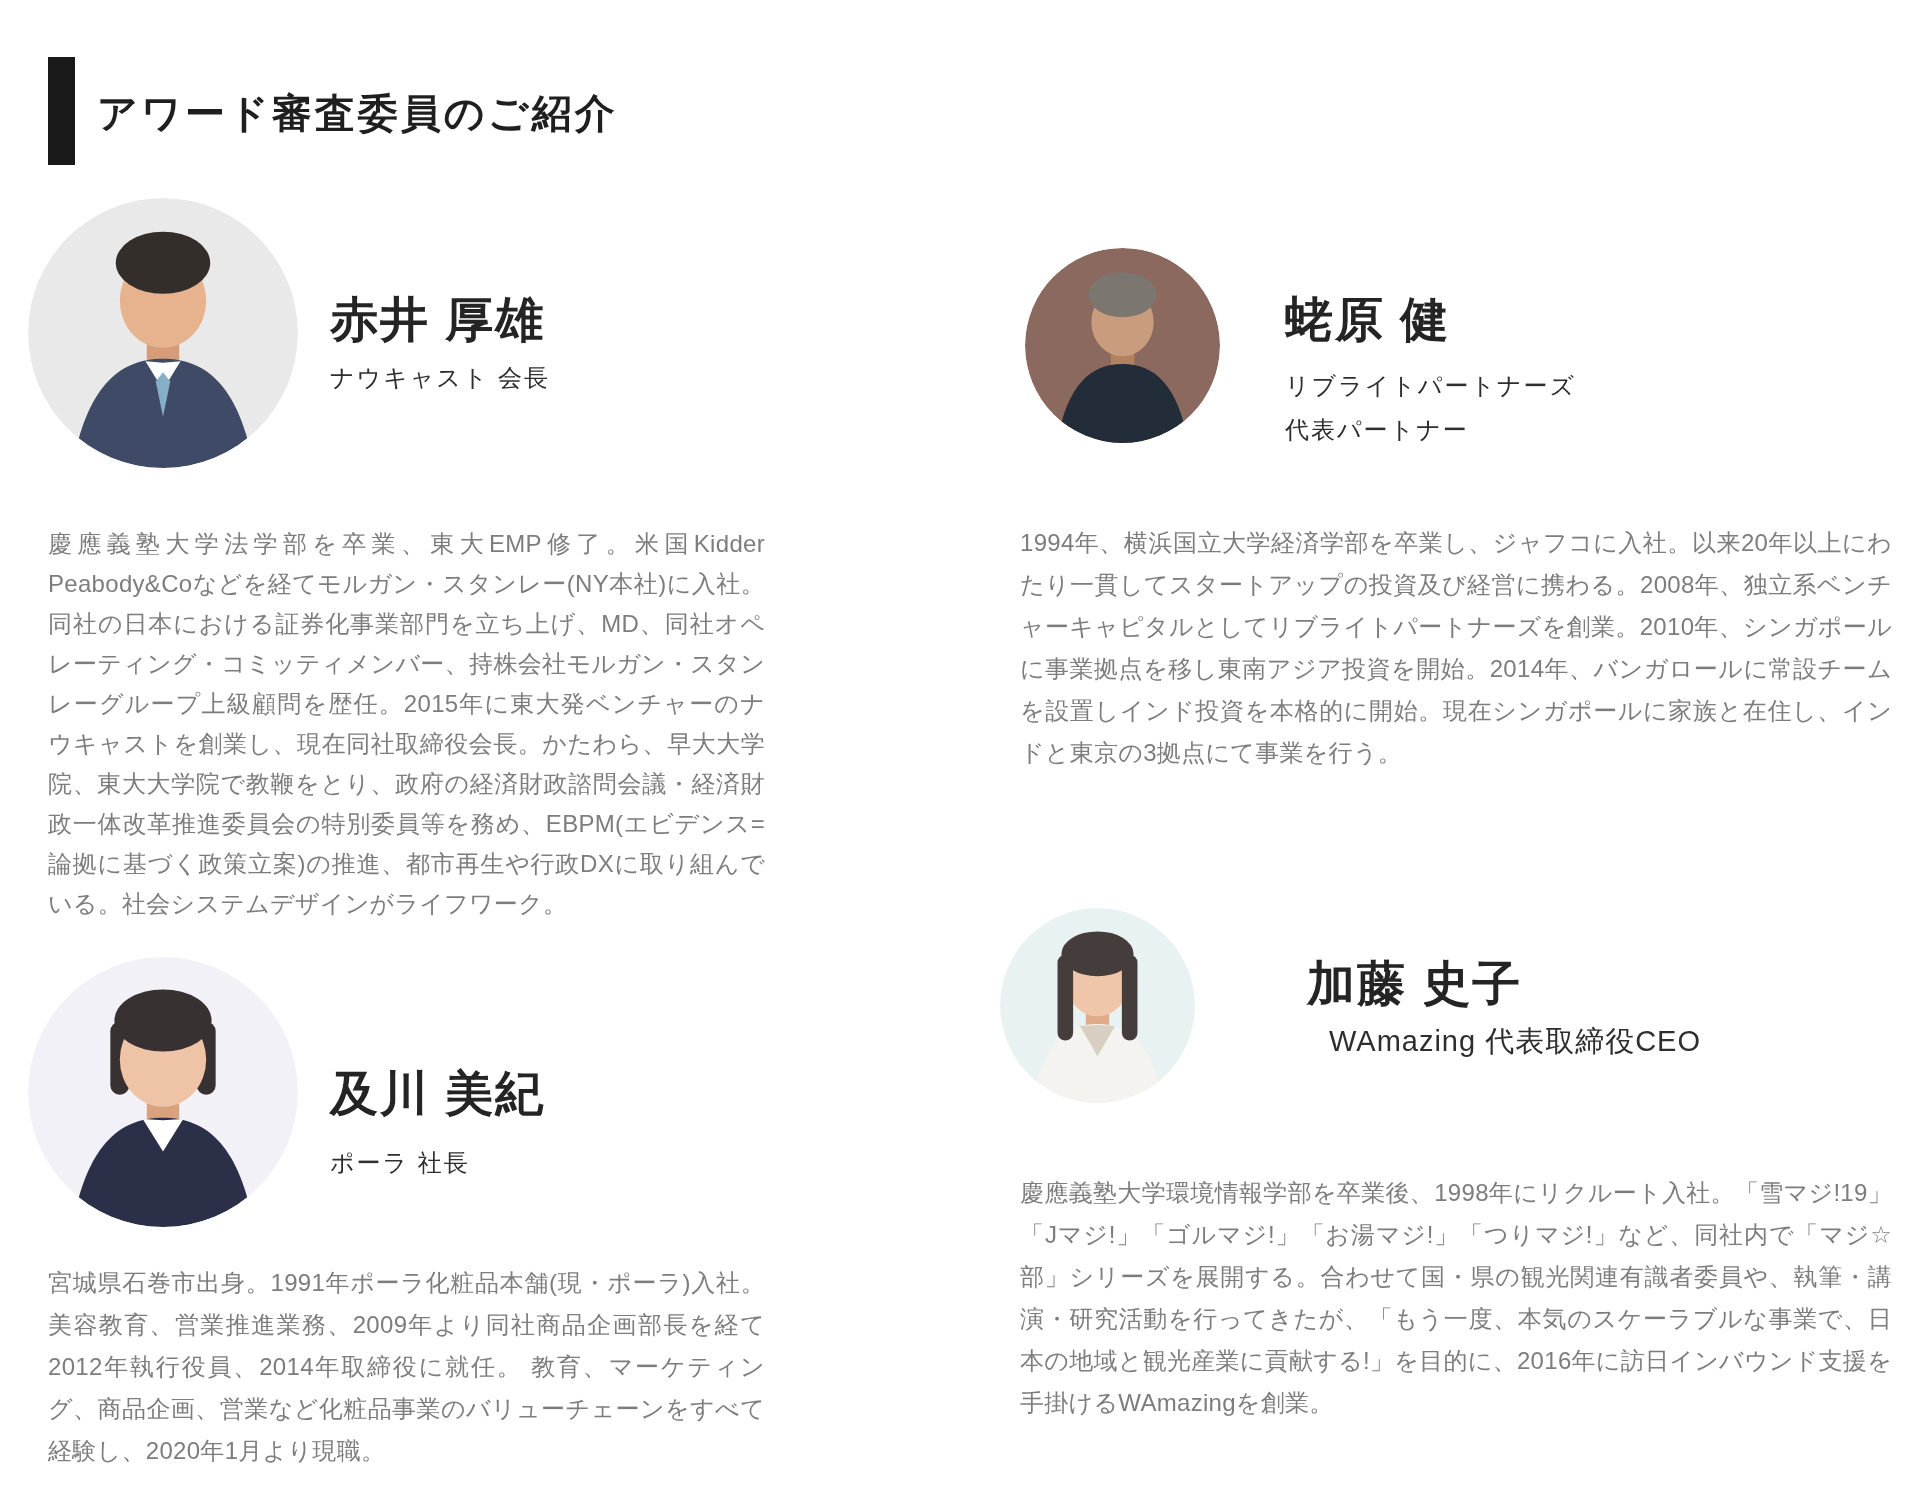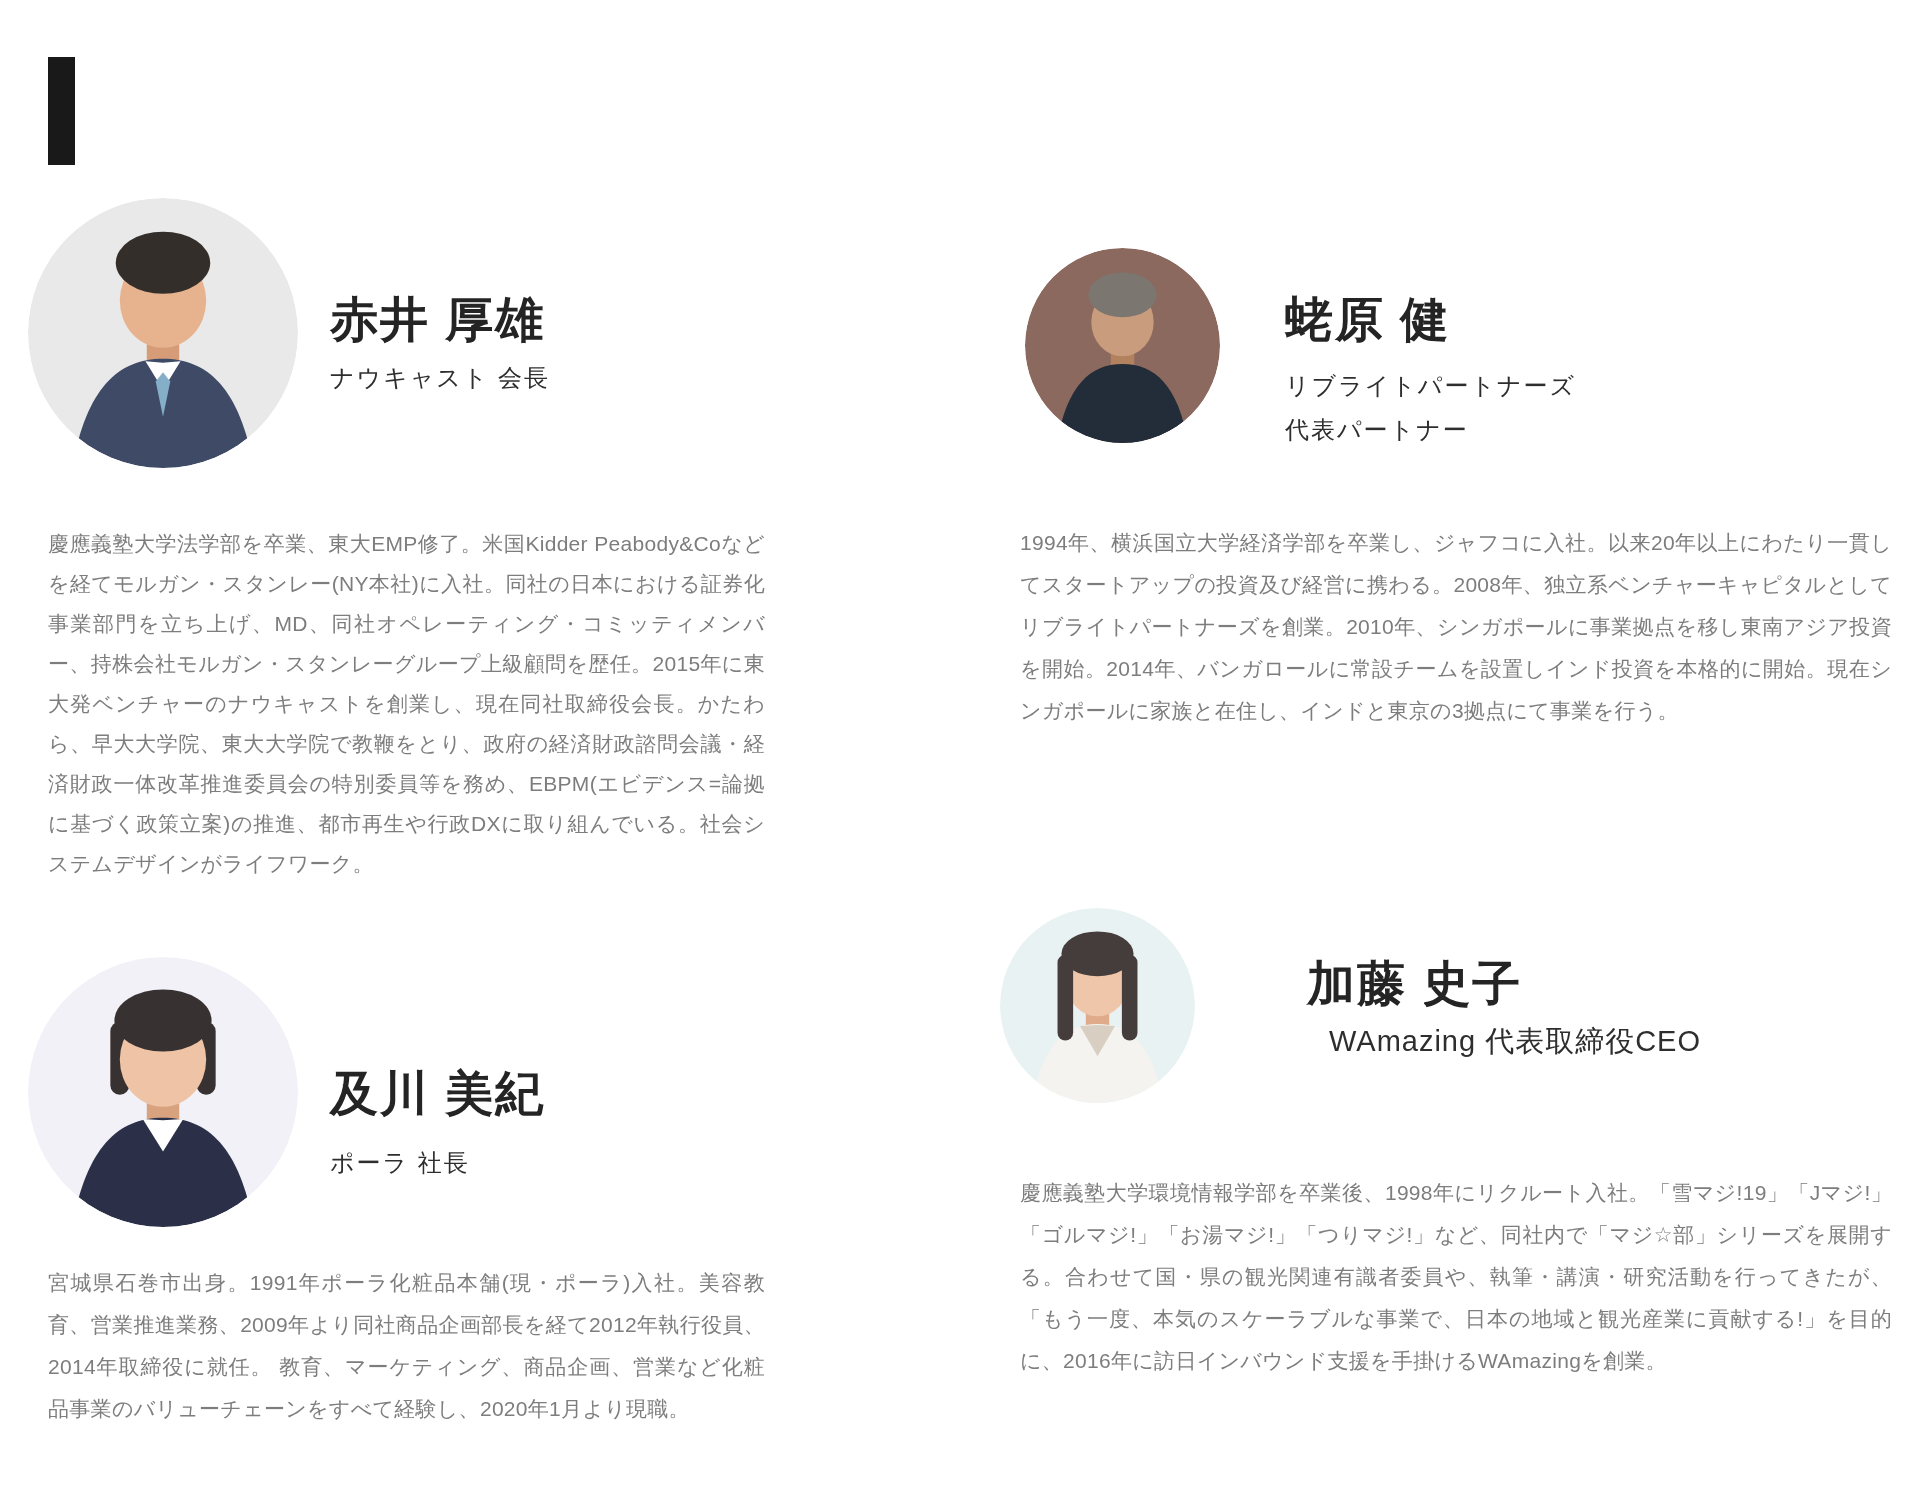--- a/index.html
+++ b/index.html
@@ -28,21 +28,21 @@
     font-size:48px;font-weight:700;color:#242424;
     letter-spacing:2px;white-space:nowrap;
   }
   .member-role{
     position:absolute;margin:0;
     font-size:24px;font-weight:400;color:#2e2e2e;
     letter-spacing:2px;white-space:nowrap;
   }
   .member-bio{
     position:absolute;margin:0;
-    font-size:21px;color:#7d7d7d;
+    font-size:24px;color:#7d7d7d;
     text-align:justify;letter-spacing:0.3px;
   }
   
   .photo-1{left:28px;top:198px;width:270px;height:270px;}
   .name-1{left:330px;top:288px;}
   .role-1{left:330px;top:362px;}
   .bio-1{left:48px;top:524px;width:717px;line-height:40px;}
   
   .photo-2{left:1025px;top:248px;width:195px;height:195px;}
   .name-2{left:1285px;top:288px;text-align:center;}
@@ -58,20 +58,21 @@
   .name-4{left:1285px;top:952px;margin-left:22px;}
   .role-4{left:1285px;top:1022px;font-size:29px;letter-spacing:1px;margin-left:44px;}
   .bio-4{left:1020px;top:1172px;width:872px;line-height:42px;}
 </style>
 </head>
 <body>
 
 <div class="page">
 
   <div class="accent-bar"></div>
+  <h1 class="page-title">アワード審査委員のご紹介</h1>
 
   <section>
     <div class="photo photo-1">
       <svg viewBox="0 0 100 100">
         <defs>
             <clipPath id="c1">
               <circle cx="50" cy="50" r="50"></circle>
             </clipPath>
           </defs>
         <g clip-path="url(#c1)">

